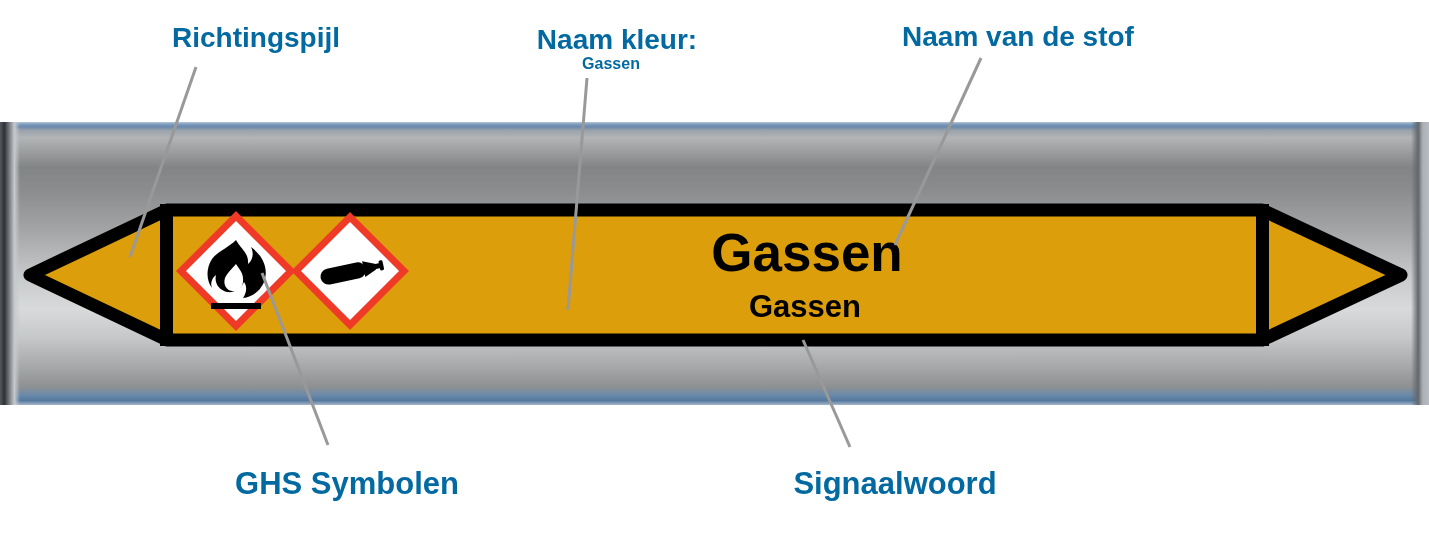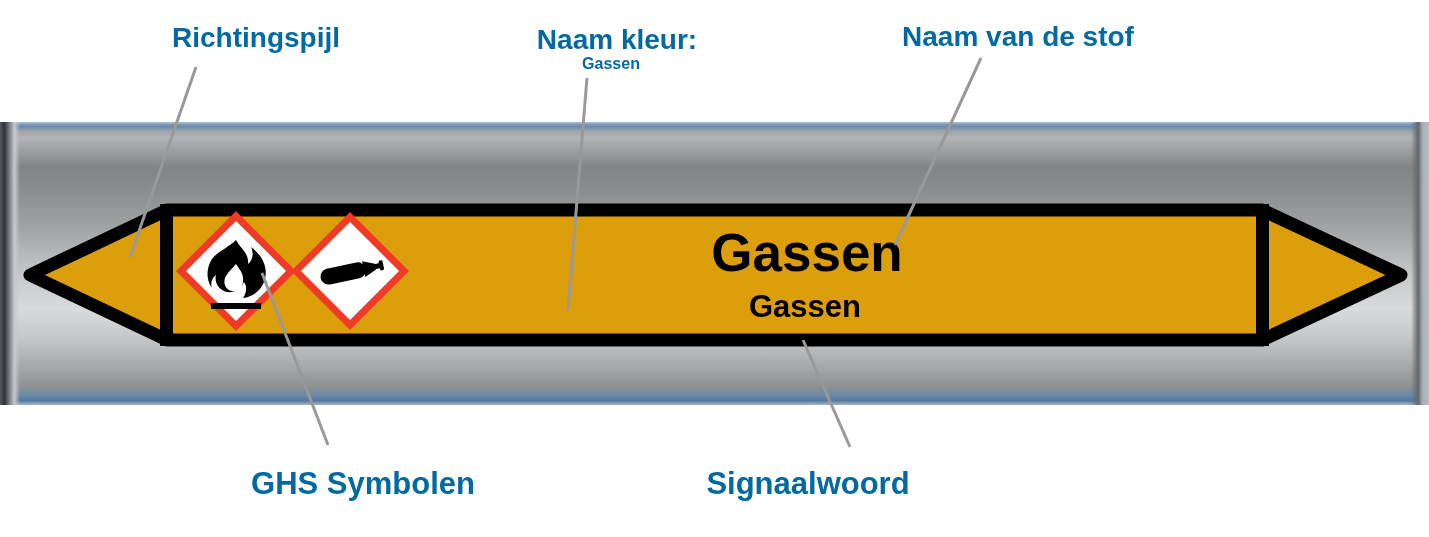--- a/index.html
+++ b/index.html
@@ -59,22 +59,22 @@
   .ann{
     position:absolute;transform:translateX(-50%);
     font-weight:bold;color:#0369a1;white-space:nowrap;line-height:1.15;
   }
   .ann-top{font-size:28px;}
   .ann-bottom{font-size:31px;}
   .ann-richtingspijl{left:256px;top:22px;}
   .ann-gele-kleur{left:617px;top:24px;}
   .ann-gele-kleur-sub{left:611px;top:55px;font-size:16px;}
   .ann-naam{left:1018px;top:21px;}
-  .ann-ghs{left:347px;top:466px;margin-left:16px;}
-  .ann-signaalwoord{left:808px;top:466px;}
+  .ann-ghs{left:347px;top:466px;}
+  .ann-signaalwoord{left:895px;top:466px;}
 </style>
 </head>
 <body>
 
 <div class="stage">
 
   <div class="pipe">
     <div class="pipe-cap-left"></div>
     <div class="pipe-cap-right"></div>
   </div>

